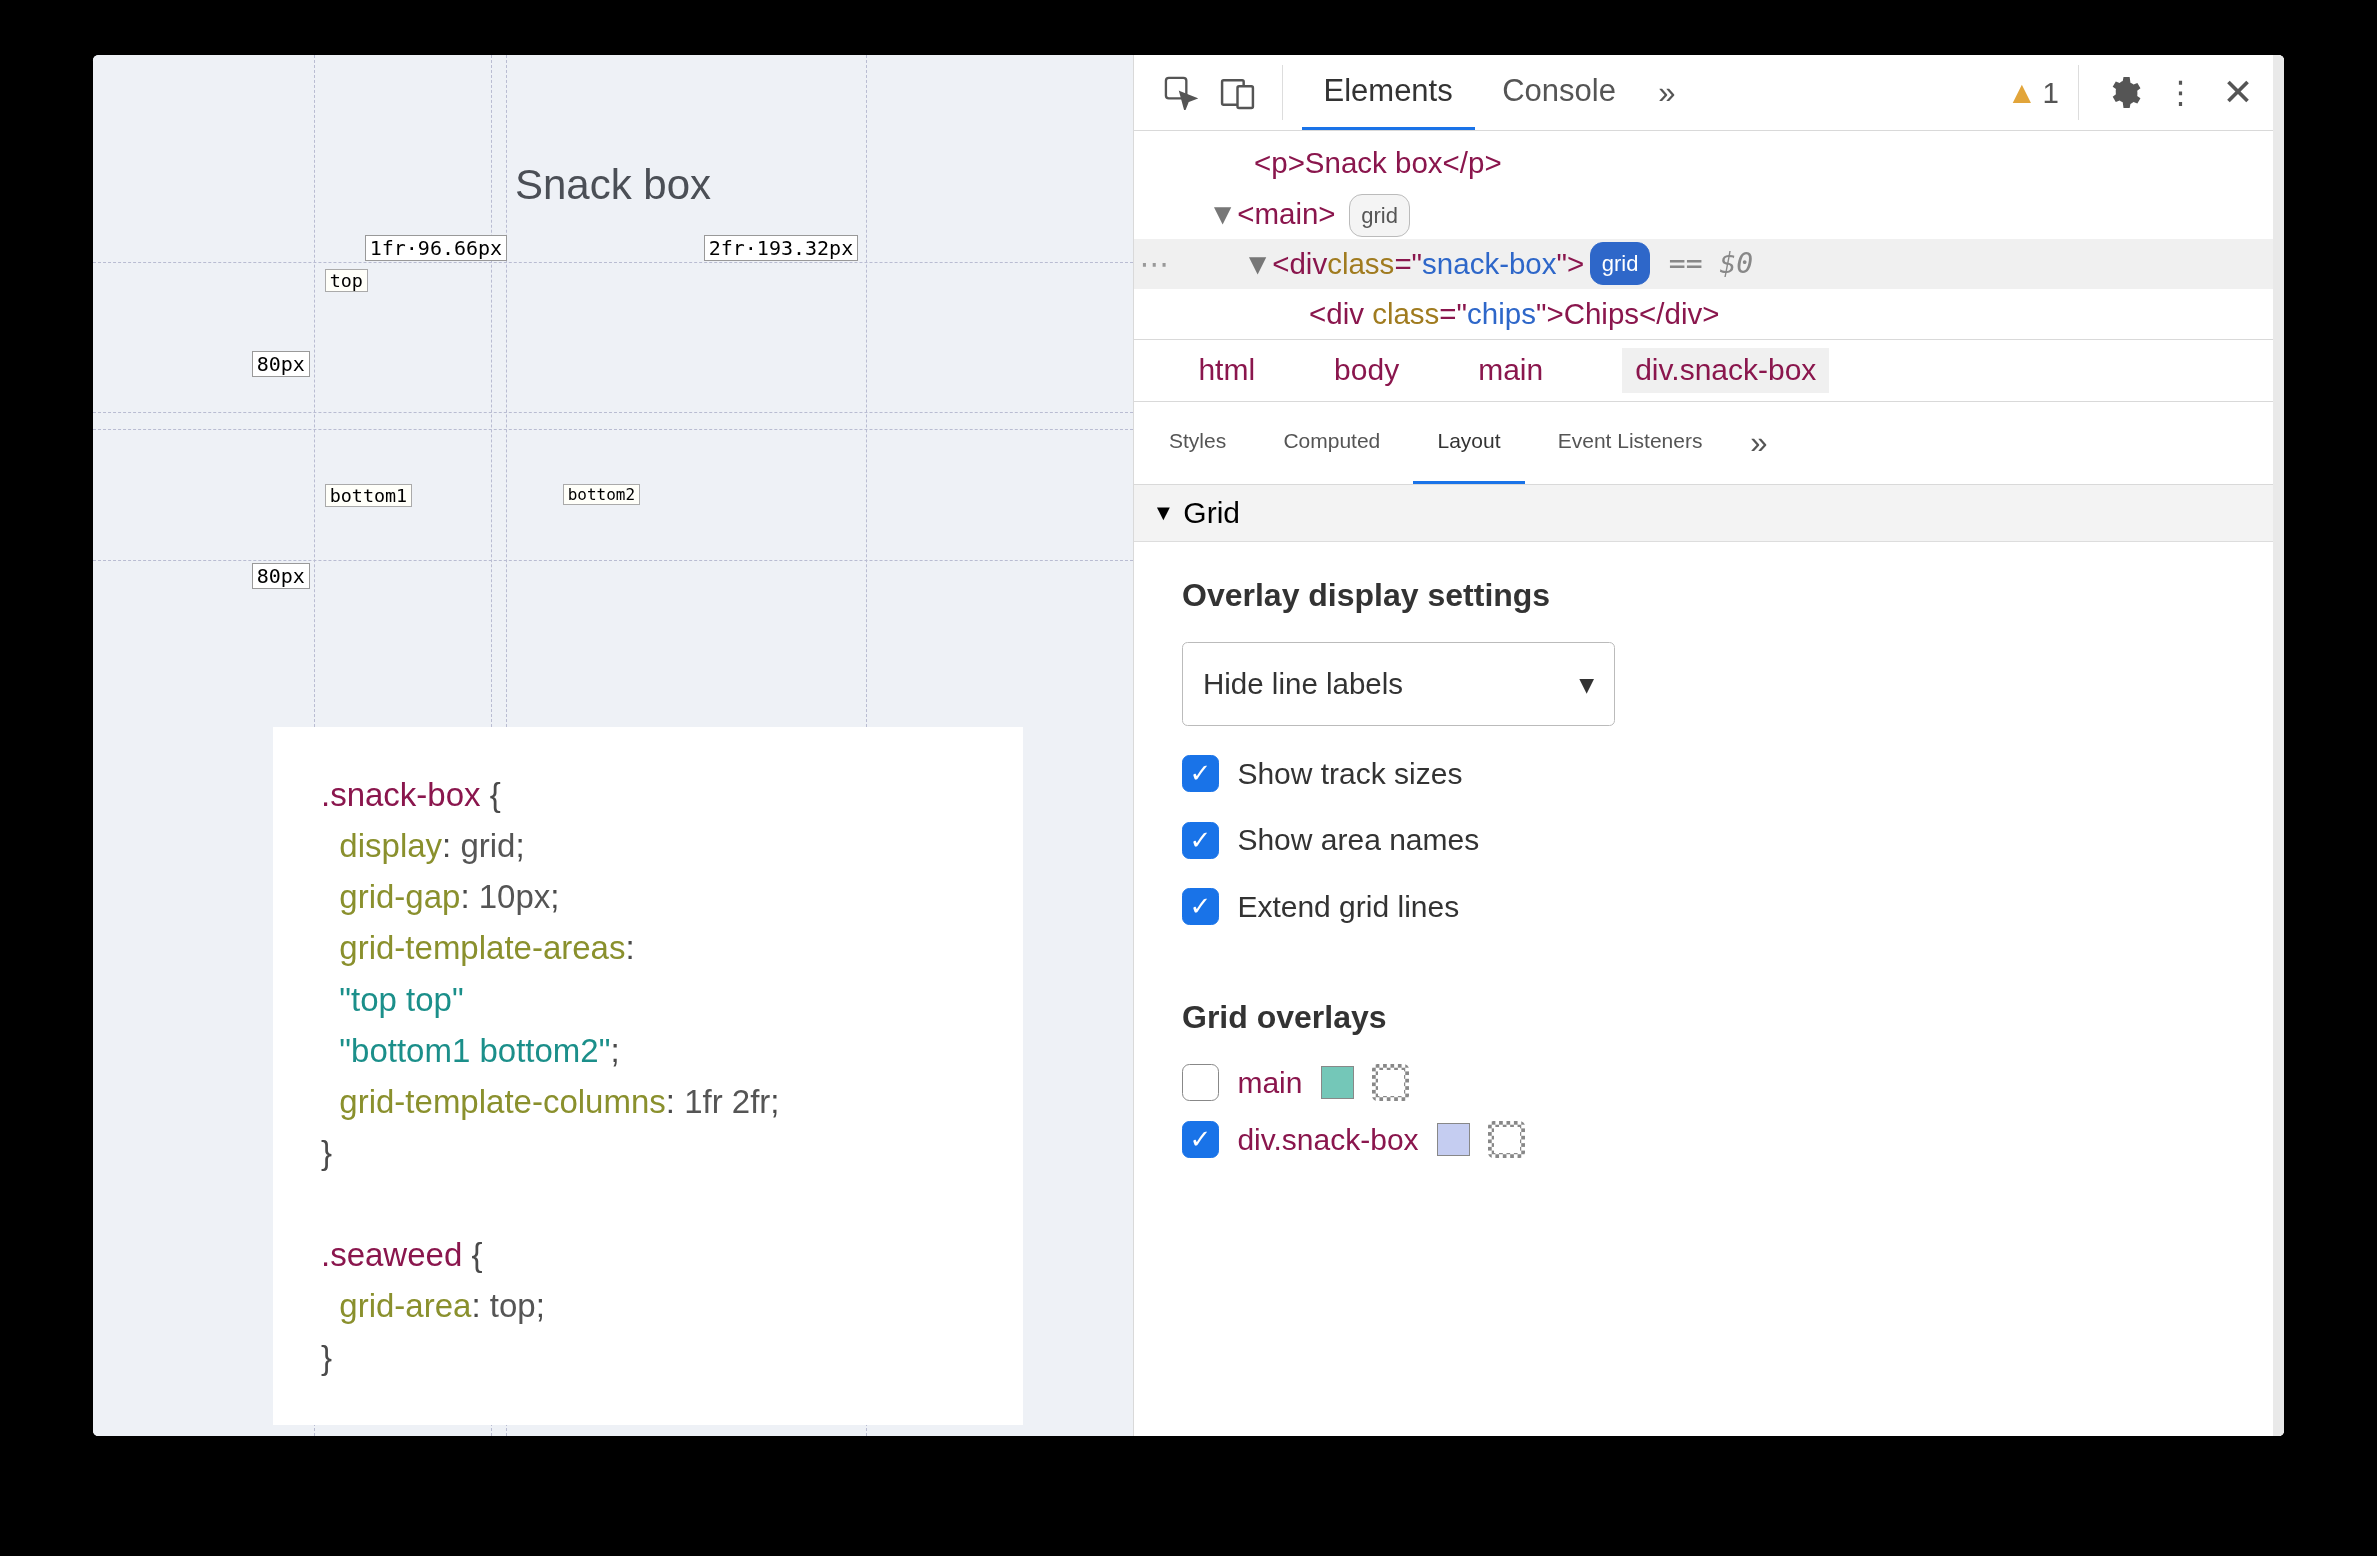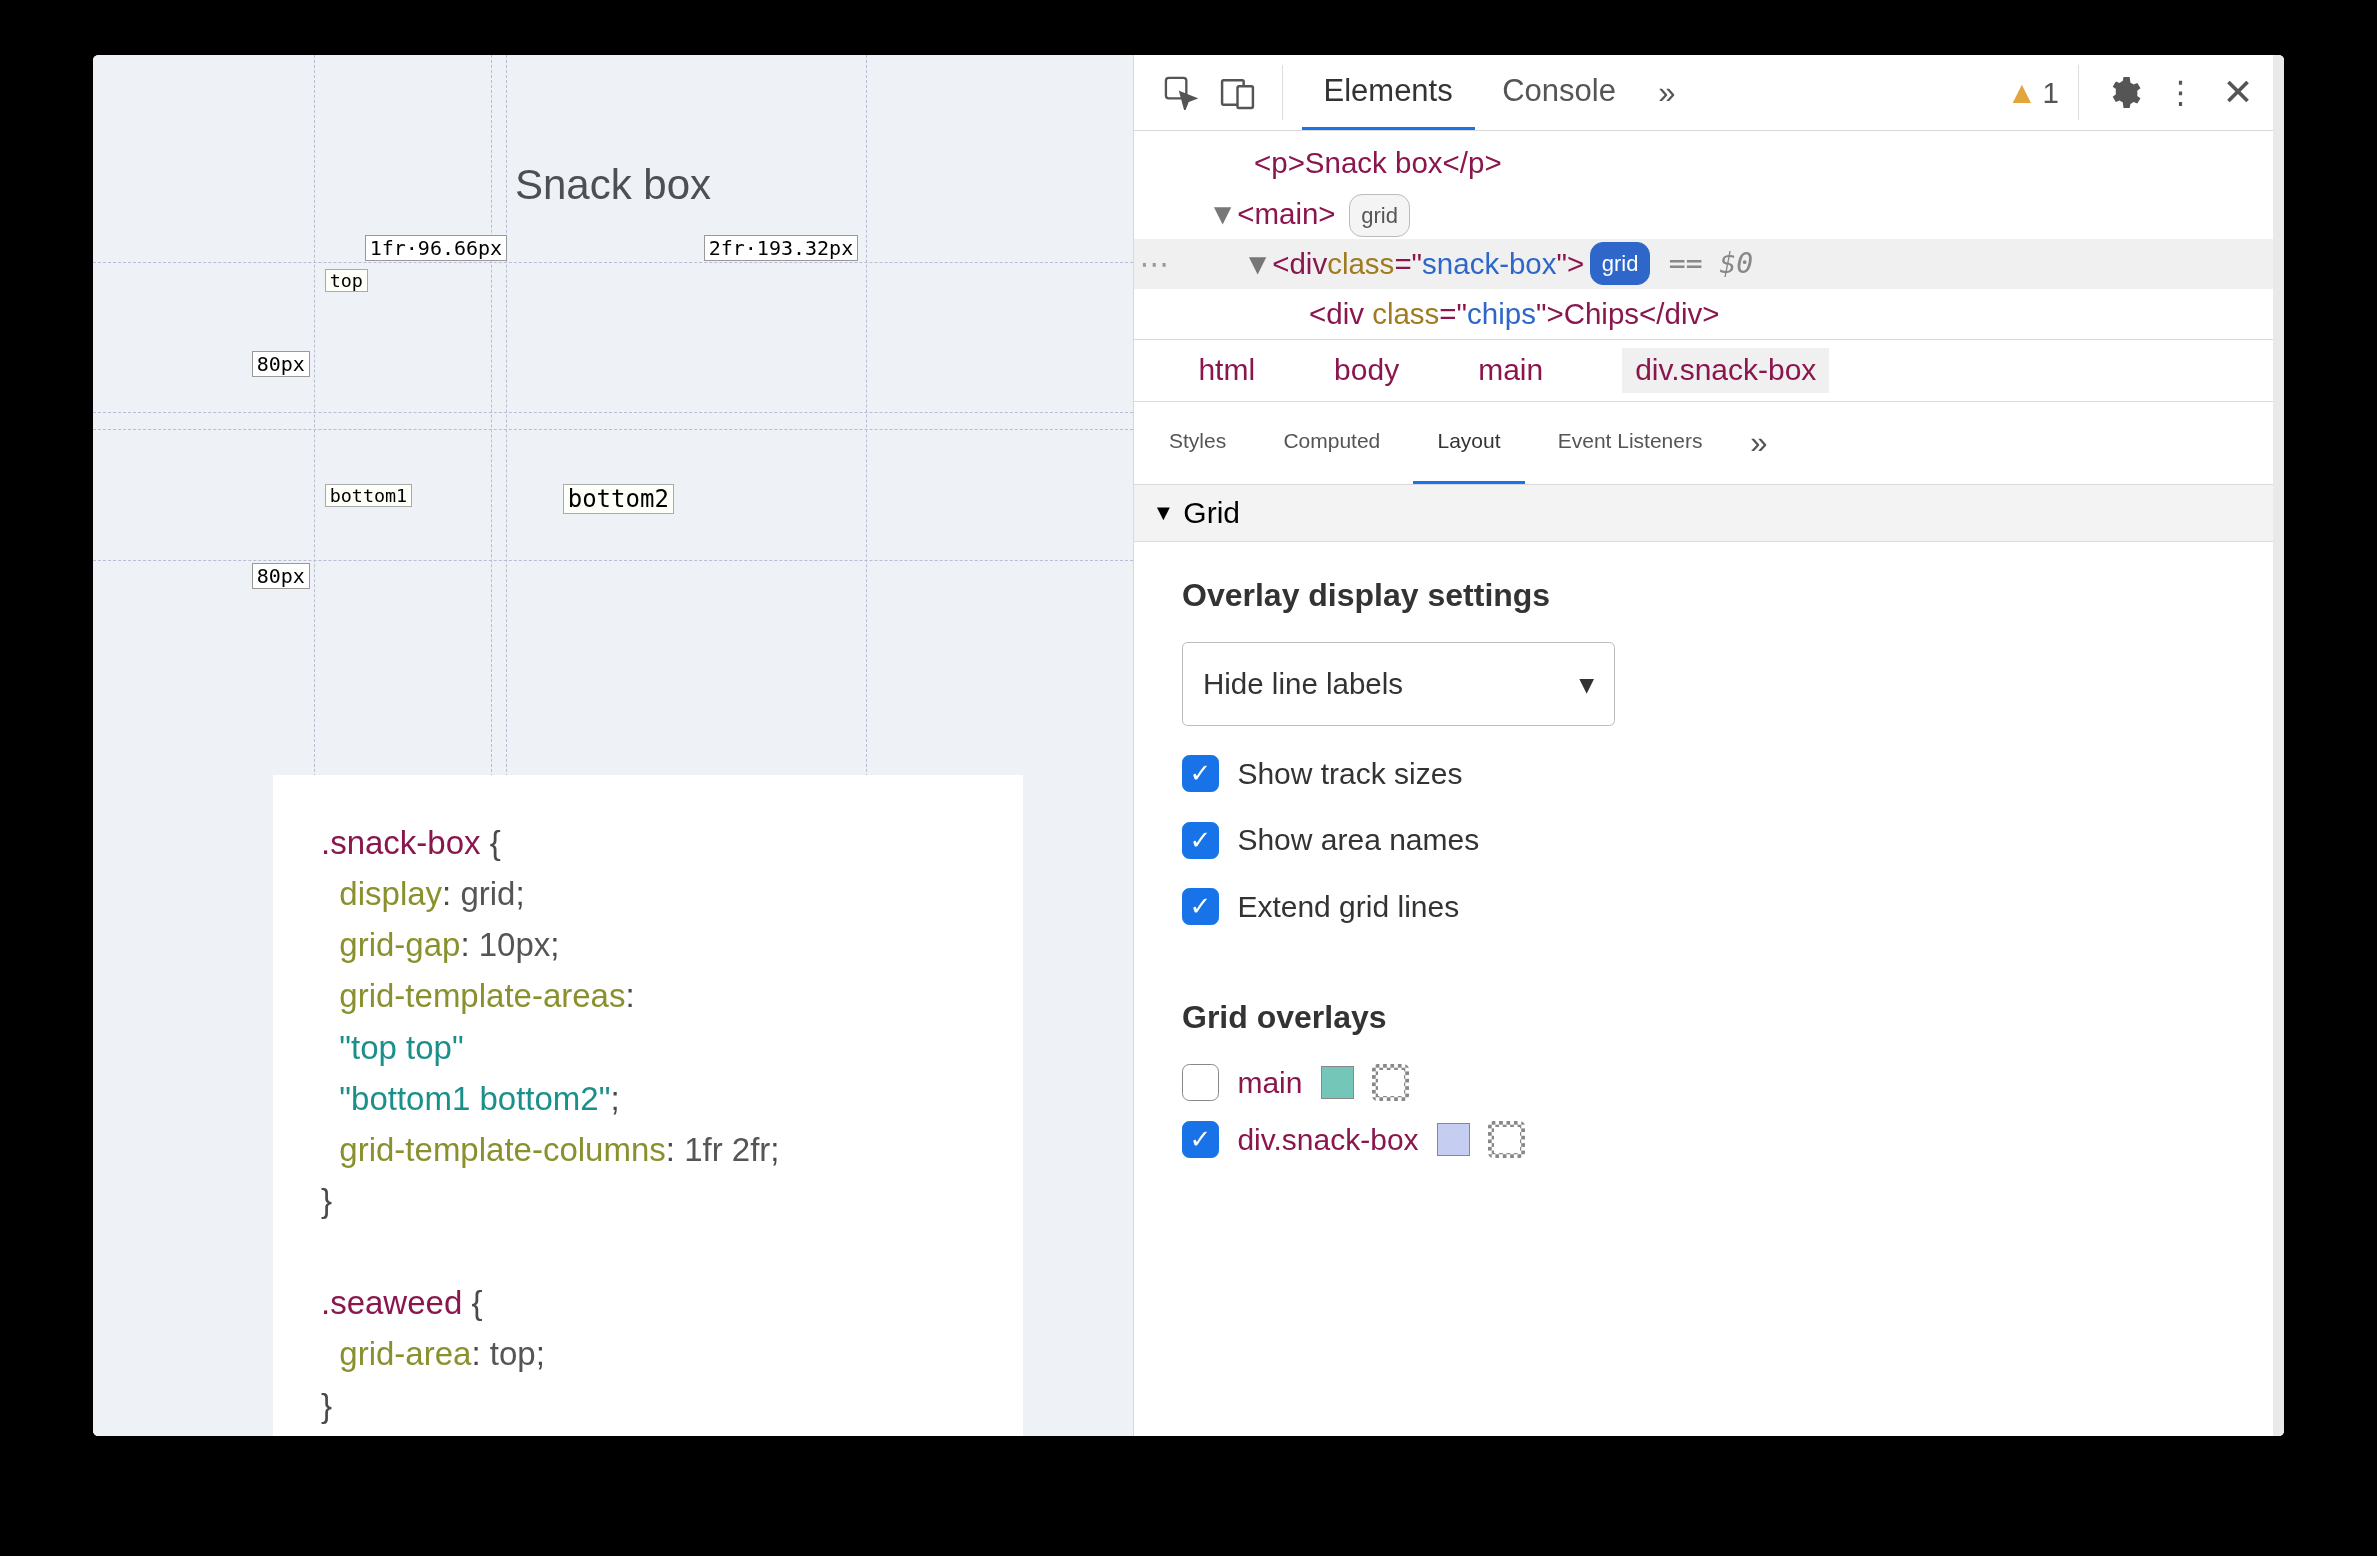--- a/index.html
+++ b/index.html
@@ -17,27 +17,27 @@
     .chips   { grid-column: 1; grid-row: 2; background: #f3efbc; margin: 9.2px 5.5px 16.6px 16.6px !important; }
     .peanut  { grid-column: 2; grid-row: 2; background: #eaa564; margin: 9.2px 11px 16.6px 5.5px !important; }
 
     .ov-label { position: absolute; background: #fff; border: 0.9px solid #999; font-family: monospace; font-size: 20px; padding: 0 3.7px; color: #000; }
     .ov-track1 { top: 180px; left: 272px; }
     .ov-track2 { top: 180px; left: 611px; }
     .ov-row1   { top: 296px; left: 159px; }
     .ov-row2   { top: 508px; left: 159px; }
     .ov-top    { top: 214px; left: 232px; font-size:18.4px; background:#fffff9; border:0.9px solid #aaa; }
     .ov-b1     { top: 429px; left: 232px; font-size:18.4px; background:#fffff9; border:0.9px solid #aaa; }
-    .ov-b2     { top: 429px; left: 470px; font-size:24px; background:#fffff9; border:0.9px solid #aaa; }
+    .ov-b2     { top: 429px; left: 470px; font-size:16px; background:#fffff9; border:0.9px solid #aaa; }
 
     .gridline { position:absolute; background: none; }
     .hline { border-top: 1.8px dashed #b9bcd2; height:0; left:0; right:0; }
     .vline { border-left: 1.8px dashed #b9bcd2; width:0; top:0; bottom:0; }
 
-    .code-block { position: absolute; left: 180px; top: 720px; right: 110px; background: #fff; padding: 42px 48px; font-family: Menlo, Consolas, monospace; font-size: 33px; line-height: 1.55; color: #4a4a4a; }
+    .code-block { position: absolute; left: 180px; top: 672px; right: 110px; background: #fff; padding: 42px 48px; font-family: Menlo, Consolas, monospace; font-size: 33px; line-height: 1.55; color: #4a4a4a; }
     .code-block .sel { color: #8a164d; }
     .code-block .prop { color: #8a902d; }
     .code-block .val  { color: #555; }
     .code-block .str  { color: #1b8f8a; }
 
     
     .dt-toolbar { display:flex; align-items:center; height:76px; border-bottom:0.9px solid #d9d9d9; padding:0 20px; gap: 5.5px; }
     .dt-iconbtn { width:52px; height:52px; display:flex; align-items:center; justify-content:center; border-radius:3.7px; }
     .dt-tab { padding: 0 22px; font-size: 31px; color:#555; height:100%; display:flex; align-items:center; border-bottom:3.7px solid transparent; }
     .dt-tab.activeE { border-bottom-color:#1a73e8; color:#333; }

